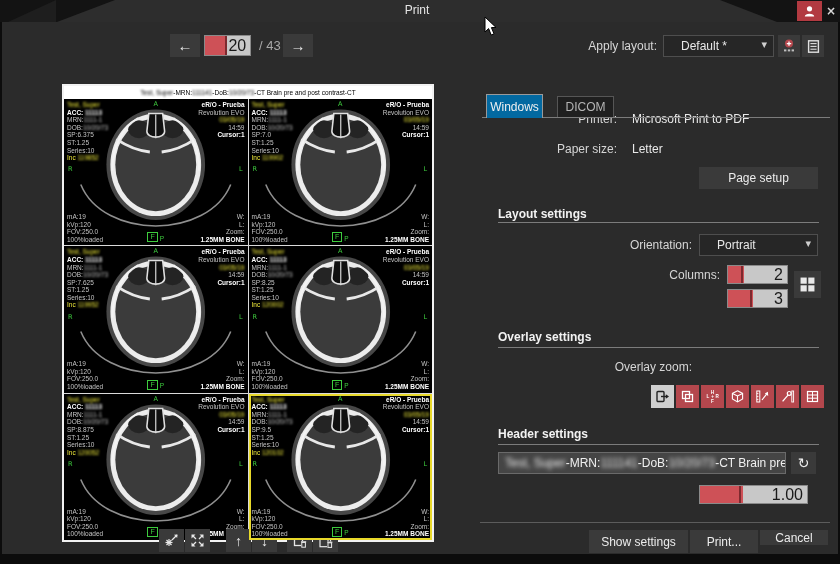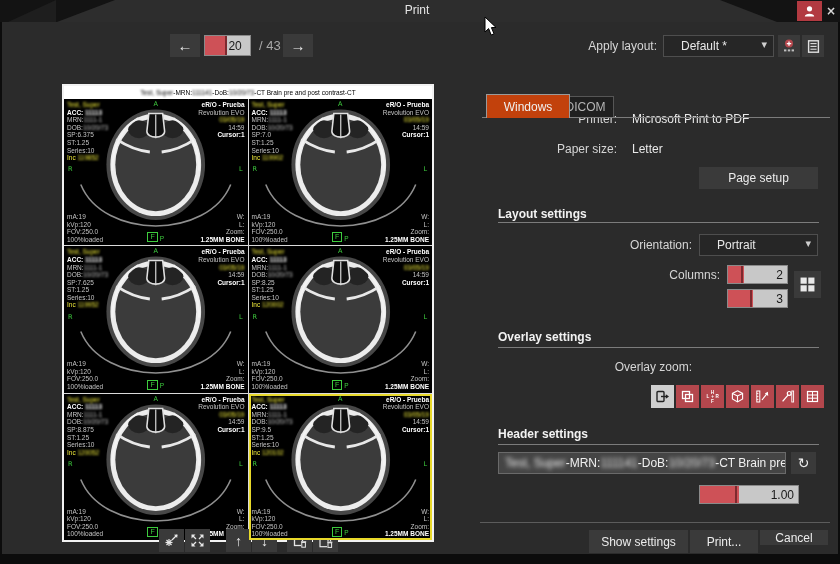--- a/index.html
+++ b/index.html
@@ -22,28 +22,28 @@
   .glyph{font-family:"DejaVu Sans","Liberation Sans",sans-serif;}
   .label{position:absolute;color:#d6d6d6;font-size:12px;text-align:right;}
   .value{position:absolute;color:#e9e9e9;font-size:12px;}
   .heading{position:absolute;color:#f2f2f2;font-size:12px;font-weight:bold;}
   .divider{position:absolute;height:1px;background:#7c7c7c;}
   
   .spin{position:absolute;background:#c8c8c8;border:1px solid #8a8a8a;overflow:hidden;}
   .spin .fill{position:absolute;left:0;top:0;bottom:0;background:#ce5157;}
   .spin .tick{position:absolute;top:0;bottom:0;width:2px;background:#7d2a2f;}
   .spin .gtick{position:absolute;top:2px;bottom:2px;width:1px;background:#8f8f8f;}
-  .spin .val{position:absolute;top:50%;transform:translateY(-50%);color:#191919;font-size:12px;}
+  .spin .val{position:absolute;top:50%;transform:translateY(-50%);color:#191919;font-size:16px;}
   
   .dropdown{position:absolute;background:#262626;border:1px solid #4e4e4e;color:#e8e8e8;font-size:12px;
     display:flex;align-items:center;padding-left:17px;}
   .dropdown .caret{position:absolute;right:6px;top:2px;color:#cfcfcf;font-size:11px;}
   
   .tab-btn{position:absolute;font-size:12px;display:flex;align-items:center;justify-content:center;}
-  #tab-windows{left:484px;top:72px;width:84px;height:24px;background:#c2410c;border:1px solid #9a9a9a;border-bottom:none;color:#f0f0f0;z-index:3;}
+  #tab-windows{left:484px;top:72px;width:57px;height:24px;background:#0369a1;border:1px solid #9a9a9a;border-bottom:none;color:#f0f0f0;z-index:3;}
   #tab-dicom{left:555px;top:74px;width:57px;height:21px;background:#1f1f1f;border:1px solid #565656;border-bottom:none;color:#b5b5b5;z-index:1;}
   #tabline{left:480px;width:348px;top:95px;z-index:2;}
   
   .red-btn{background:#b4474d;}
   .lite-btn{background:#cfcfcf;}
   .ico-btn{position:absolute;width:23px;height:23px;display:flex;align-items:center;justify-content:center;}
   
   .hdr-field{position:absolute;left:496px;top:452px;width:288px;height:22px;background:#454545;border:1px solid #6a6a6a;
     color:#f0f0f0;font-size:12px;display:flex;align-items:center;padding-left:6px;white-space:nowrap;overflow:hidden;}
   .blurred{filter:blur(2px);}
@@ -638,21 +638,21 @@
         <span>-MRN:</span>
         <span class="blurred">111141</span>
         <span>-DoB:</span>
         <span class="blurred">10/20/73</span>
         <span>-CT Brain pre</span>
       </div>
     <div class="btn glyph" style="left:789px;top:430px;width:25px;height:22px;font-size:14px;">
       <span>↻</span>
     </div>
 
-    <div class="spin" style="left:697px;top:463px;width:100px;height:19px;">
+    <div class="spin" style="left:697px;top:463px;width:109px;height:19px;">
       <div class="fill" style="width:40%;"></div>
       <div class="tick" style="left:36%;"></div>
       <span class="val" style="right:4px;">1.00</span>
     </div>
 
     <div class="divider" style="left:478px;width:350px;top:500px;background:#5c5c5c;"></div>
     <button class="btn" style="left:587px;top:508px;width:99px;height:23px;">Show settings</button>
     <button class="btn" style="left:688px;top:508px;width:68px;height:23px;">Print...</button>
     <button class="btn" style="left:758px;top:508px;width:68px;height:15px;">Cancel</button>
   </div>

